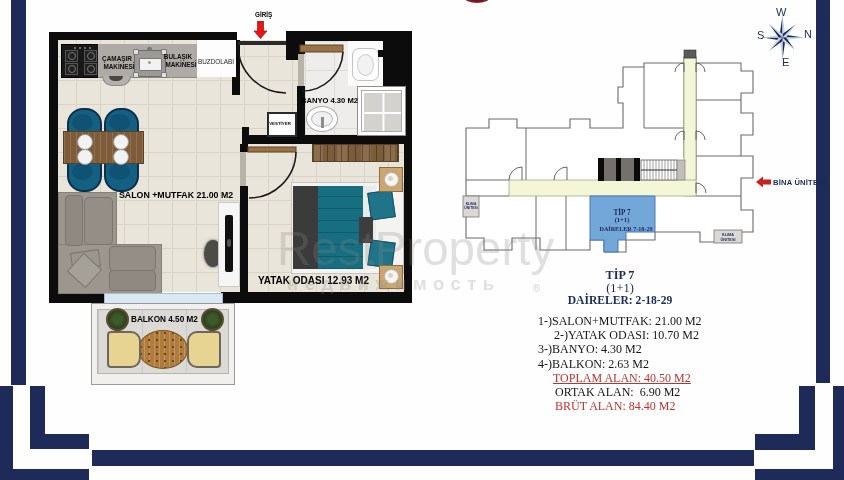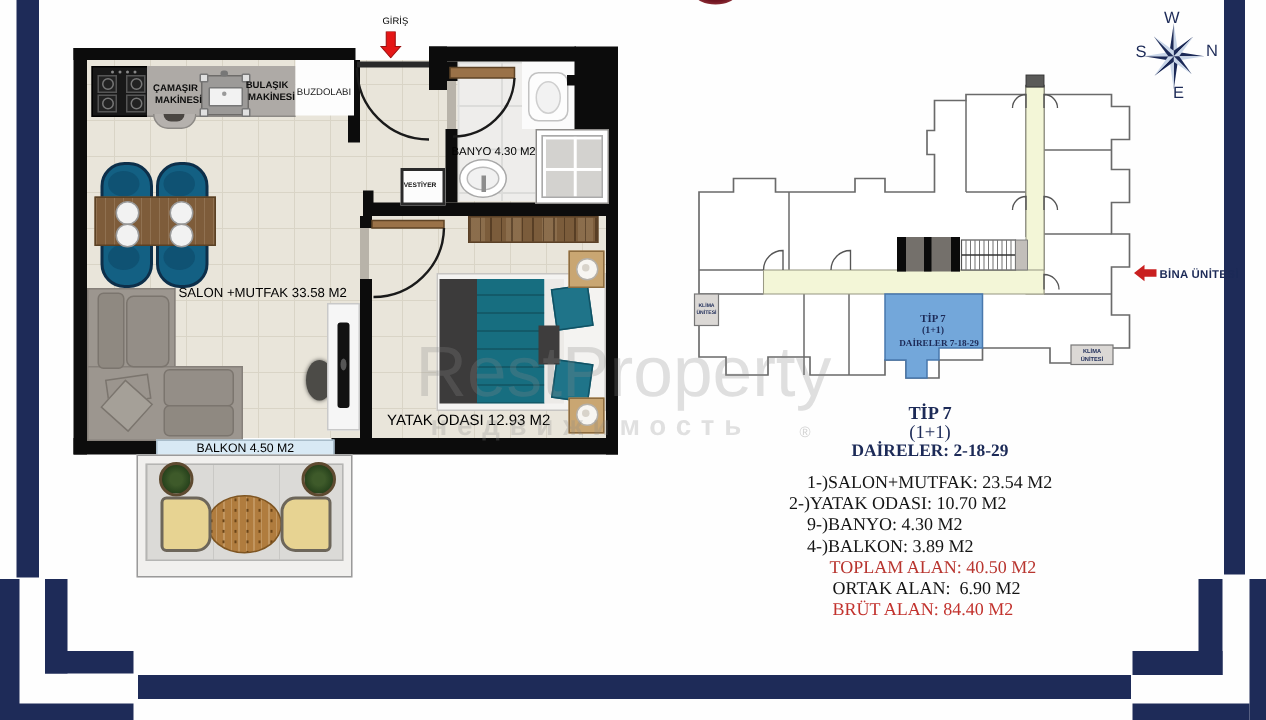--- a/index.html
+++ b/index.html
@@ -1,19 +1,19 @@
 <!DOCTYPE html>
 <html><head>
 <meta charset="utf-8">
 <style>
 html,body{margin:0;padding:0;}
 body{width:844px;height:480px;position:relative;overflow:hidden;background:#fefefe;font-family:"Liberation Sans",sans-serif;}
 .abs{position:absolute;}
 .wall{position:absolute;background:#0c0c0c;}
-.lbl{position:absolute;color:#000;font-weight:normal;white-space:nowrap;}
+.lbl{position:absolute;color:#000;font-weight:bold;white-space:nowrap;}
 </style>
 </head>
 <body>
 
 <div class="abs" style="left:11px;top:0;width:15px;height:385px;background:#1e2b58;"></div>
 
 <div class="abs" style="left:816px;top:0;width:14px;height:383px;background:#1e2b58;"></div>
 
 <div class="abs" style="left:0;top:386px;width:13px;height:94px;background:#1e2b58;"></div>
 <div class="abs" style="left:10px;top:469px;width:79px;height:11px;background:#1e2b58;"></div>
@@ -133,21 +133,21 @@
 
 <div class="abs" style="left:63px;top:131px;width:79px;height:31px;background:#7e5c3a;border:1px solid #5a4124;">
   <div class="abs" style="left:0;top:0;width:100%;height:100%;background:repeating-linear-gradient(90deg,rgba(255,240,220,0.14) 0 1px,transparent 1px 6px);"></div>
 </div>
 
 <div class="abs" style="left:77px;top:134px;width:14px;height:14px;background:#f2f2f2;border:1px solid #999;border-radius:50%;"></div>
 <div class="abs" style="left:113px;top:134px;width:14px;height:14px;background:#f2f2f2;border:1px solid #999;border-radius:50%;"></div>
 <div class="abs" style="left:77px;top:149px;width:14px;height:14px;background:#f2f2f2;border:1px solid #999;border-radius:50%;"></div>
 <div class="abs" style="left:113px;top:149px;width:14px;height:14px;background:#f2f2f2;border:1px solid #999;border-radius:50%;"></div>
 
-<div class="lbl" style="left:119px;top:189.5px;font-size:8.8px;">SALON +MUTFAK 33.58 M2</div>
+<div class="lbl" style="left:119px;top:189.5px;font-size:8.8px;">SALON +MUTFAK 21.00 M2</div>
 
 <div class="abs" style="left:58px;top:192px;width:57px;height:53px;background:#9c968f;border:1px solid #86807a;"></div>
 
 <div class="abs" style="left:58px;top:244px;width:102px;height:48px;background:#9c968f;border:1px solid #86807a;"></div>
 
 <div class="abs" style="left:65px;top:195px;width:16px;height:49px;background:#8f8981;border:1px solid #7b756e;border-radius:4px;"></div>
 
 <div class="abs" style="left:84px;top:197px;width:27px;height:46px;background:#948e87;border:1px solid #7b756e;border-radius:5px;"></div>
 
 <div class="abs" style="left:109px;top:246px;width:45px;height:23px;background:#948e87;border:1px solid #7b756e;border-radius:4px;"></div>
@@ -218,21 +218,21 @@
 <svg class="abs" style="left:253px;top:21px;" width="15" height="18" viewBox="0 0 15 18">
   <path d="M4.5,0 L10.5,0 L10.5,10 L14,10 L7.5,17.5 L1,10 L4.5,10 Z" fill="#e51717" stroke="#9d0f0f" stroke-width="0.7"></path>
 </svg>
 
 <div class="abs" style="left:104px;top:293px;width:117px;height:10px;background:#d8e9f4;border:1px solid #a8bcc9;"></div>
 
 <div class="abs" style="left:91px;top:303px;width:142px;height:80px;background:#f1f0ee;border:1px solid #9a9a9a;">
   <div class="abs" style="left:5px;top:5px;width:130px;height:63px;background:#dbdad7;border:1px solid #b5b5b3;background-image:linear-gradient(90deg,#c9c8c5 1px,transparent 1px);background-size:44px 100%;"></div>
 </div>
 
-<div class="lbl" style="left:131px;top:294px;font-size:8.2px;text-align:center;">BALKON 4.50 M2</div>
+<div class="lbl" style="left:131px;top:315px;font-size:8.2px;text-align:center;">BALKON 4.50 M2</div>
 
 <div class="abs" style="left:106px;top:308px;width:19px;height:19px;background:radial-gradient(circle,#3e5a2a 30%,#27421c 70%);border-radius:50%;border:2px solid #5e4a30;"></div>
 
 <div class="abs" style="left:201px;top:308px;width:19px;height:19px;background:radial-gradient(circle,#3e5a2a 30%,#27421c 70%);border-radius:50%;border:2px solid #5e4a30;"></div>
 
 <div class="abs" style="left:138px;top:330px;width:48px;height:37px;background-color:#b07c3e;border:1px solid #7e5522;border-radius:50%;background-image:radial-gradient(circle 1px at 2px 2px,#6b4518 95%,transparent),repeating-linear-gradient(90deg,rgba(255,240,215,0.22) 0 1px,transparent 1px 5px);background-size:8px 7px,auto;"></div>
 
 <div class="abs" style="left:107px;top:331px;width:30px;height:33px;background:#e7d392;border:2px solid #6d665a;border-radius:4px 10px 10px 4px;"></div>
 
 <div class="abs" style="left:187px;top:331px;width:30px;height:33px;background:#e7d392;border:2px solid #6d665a;border-radius:10px 4px 4px 10px;"></div>
@@ -343,25 +343,25 @@
 <div class="abs" style="left:757px;top:29px;font-size:11px;color:#1c2a57;">S</div>
 
 <div class="abs" style="left:804px;top:28px;font-size:11px;color:#1c2a57;">N</div>
 
 <div class="abs" style="left:782px;top:56px;font-size:11px;color:#1c2a57;">E</div>
 
 <div class="abs" style="left:440px;top:267px;width:380px;font-family:'Liberation Serif',serif;">
   <div style="text-align:center;width:360px;position:absolute;left:0;top:0.5px;color:#1c2a57;font-weight:bold;font-size:12.2px;">TİP 7</div>
   <div style="text-align:center;width:360px;position:absolute;left:0;top:13.5px;color:#1c2a57;font-size:12.4px;">(1+1)</div>
   <div style="text-align:center;width:360px;position:absolute;left:0;top:27px;color:#1c2a57;font-weight:bold;font-size:11.6px;">DAİRELER: 2-18-29</div>
-  <div style="position:absolute;left:98px;top:47px;color:#141414;font-size:12px;white-space:nowrap;">1-)SALON+MUTFAK: 23.54 M2</div>
-  <div style="position:absolute;left:86px;top:61.3px;color:#141414;font-size:12px;white-space:nowrap;">2-)YATAK ODASI: 10.70 M2</div>
-  <div style="position:absolute;left:98px;top:75.3px;color:#141414;font-size:12px;white-space:nowrap;">9-)BANYO: 4.30 M2</div>
-  <div style="position:absolute;left:98px;top:89.6px;color:#141414;font-size:12px;white-space:nowrap;">4-)BALKON: 3.89 M2</div>
-  <div style="position:absolute;left:113px;top:103.6px;color:#b8352f;font-size:12px;white-space:nowrap;">TOPLAM ALAN: 40.50 M2</div>
+  <div style="position:absolute;left:98px;top:47px;color:#141414;font-size:12px;white-space:nowrap;">1-)SALON+MUTFAK: 21.00 M2</div>
+  <div style="position:absolute;left:114px;top:61.3px;color:#141414;font-size:12px;white-space:nowrap;">2-)YATAK ODASI: 10.70 M2</div>
+  <div style="position:absolute;left:98px;top:75.3px;color:#141414;font-size:12px;white-space:nowrap;">3-)BANYO: 4.30 M2</div>
+  <div style="position:absolute;left:98px;top:89.6px;color:#141414;font-size:12px;white-space:nowrap;">4-)BALKON: 2.63 M2</div>
+  <div style="position:absolute;left:113px;top:103.6px;color:#b8352f;font-size:12px;white-space:nowrap;text-decoration:underline;">TOPLAM ALAN: 40.50 M2</div>
   <div style="position:absolute;left:115px;top:118px;color:#141414;font-size:12px;white-space:nowrap;">ORTAK ALAN:&nbsp; 6.90 M2</div>
   <div style="position:absolute;left:115px;top:132px;color:#c2322d;font-size:12px;white-space:nowrap;">BRÜT ALAN: 84.40 M2</div>
 </div>
 
 <svg class="abs" style="left:0;top:0;z-index:6;" width="844" height="480" viewBox="0 0 844 480">
 
   <g font-family="Liberation Sans, sans-serif" font-weight="bold" fill="#0d0d0d">
     <text x="117" y="60.5" font-size="6.4" text-anchor="middle">ÇAMAŞIR</text>
     <text x="119" y="68.8" font-size="6.4" text-anchor="middle">MAKİNESİ</text>
   </g>

